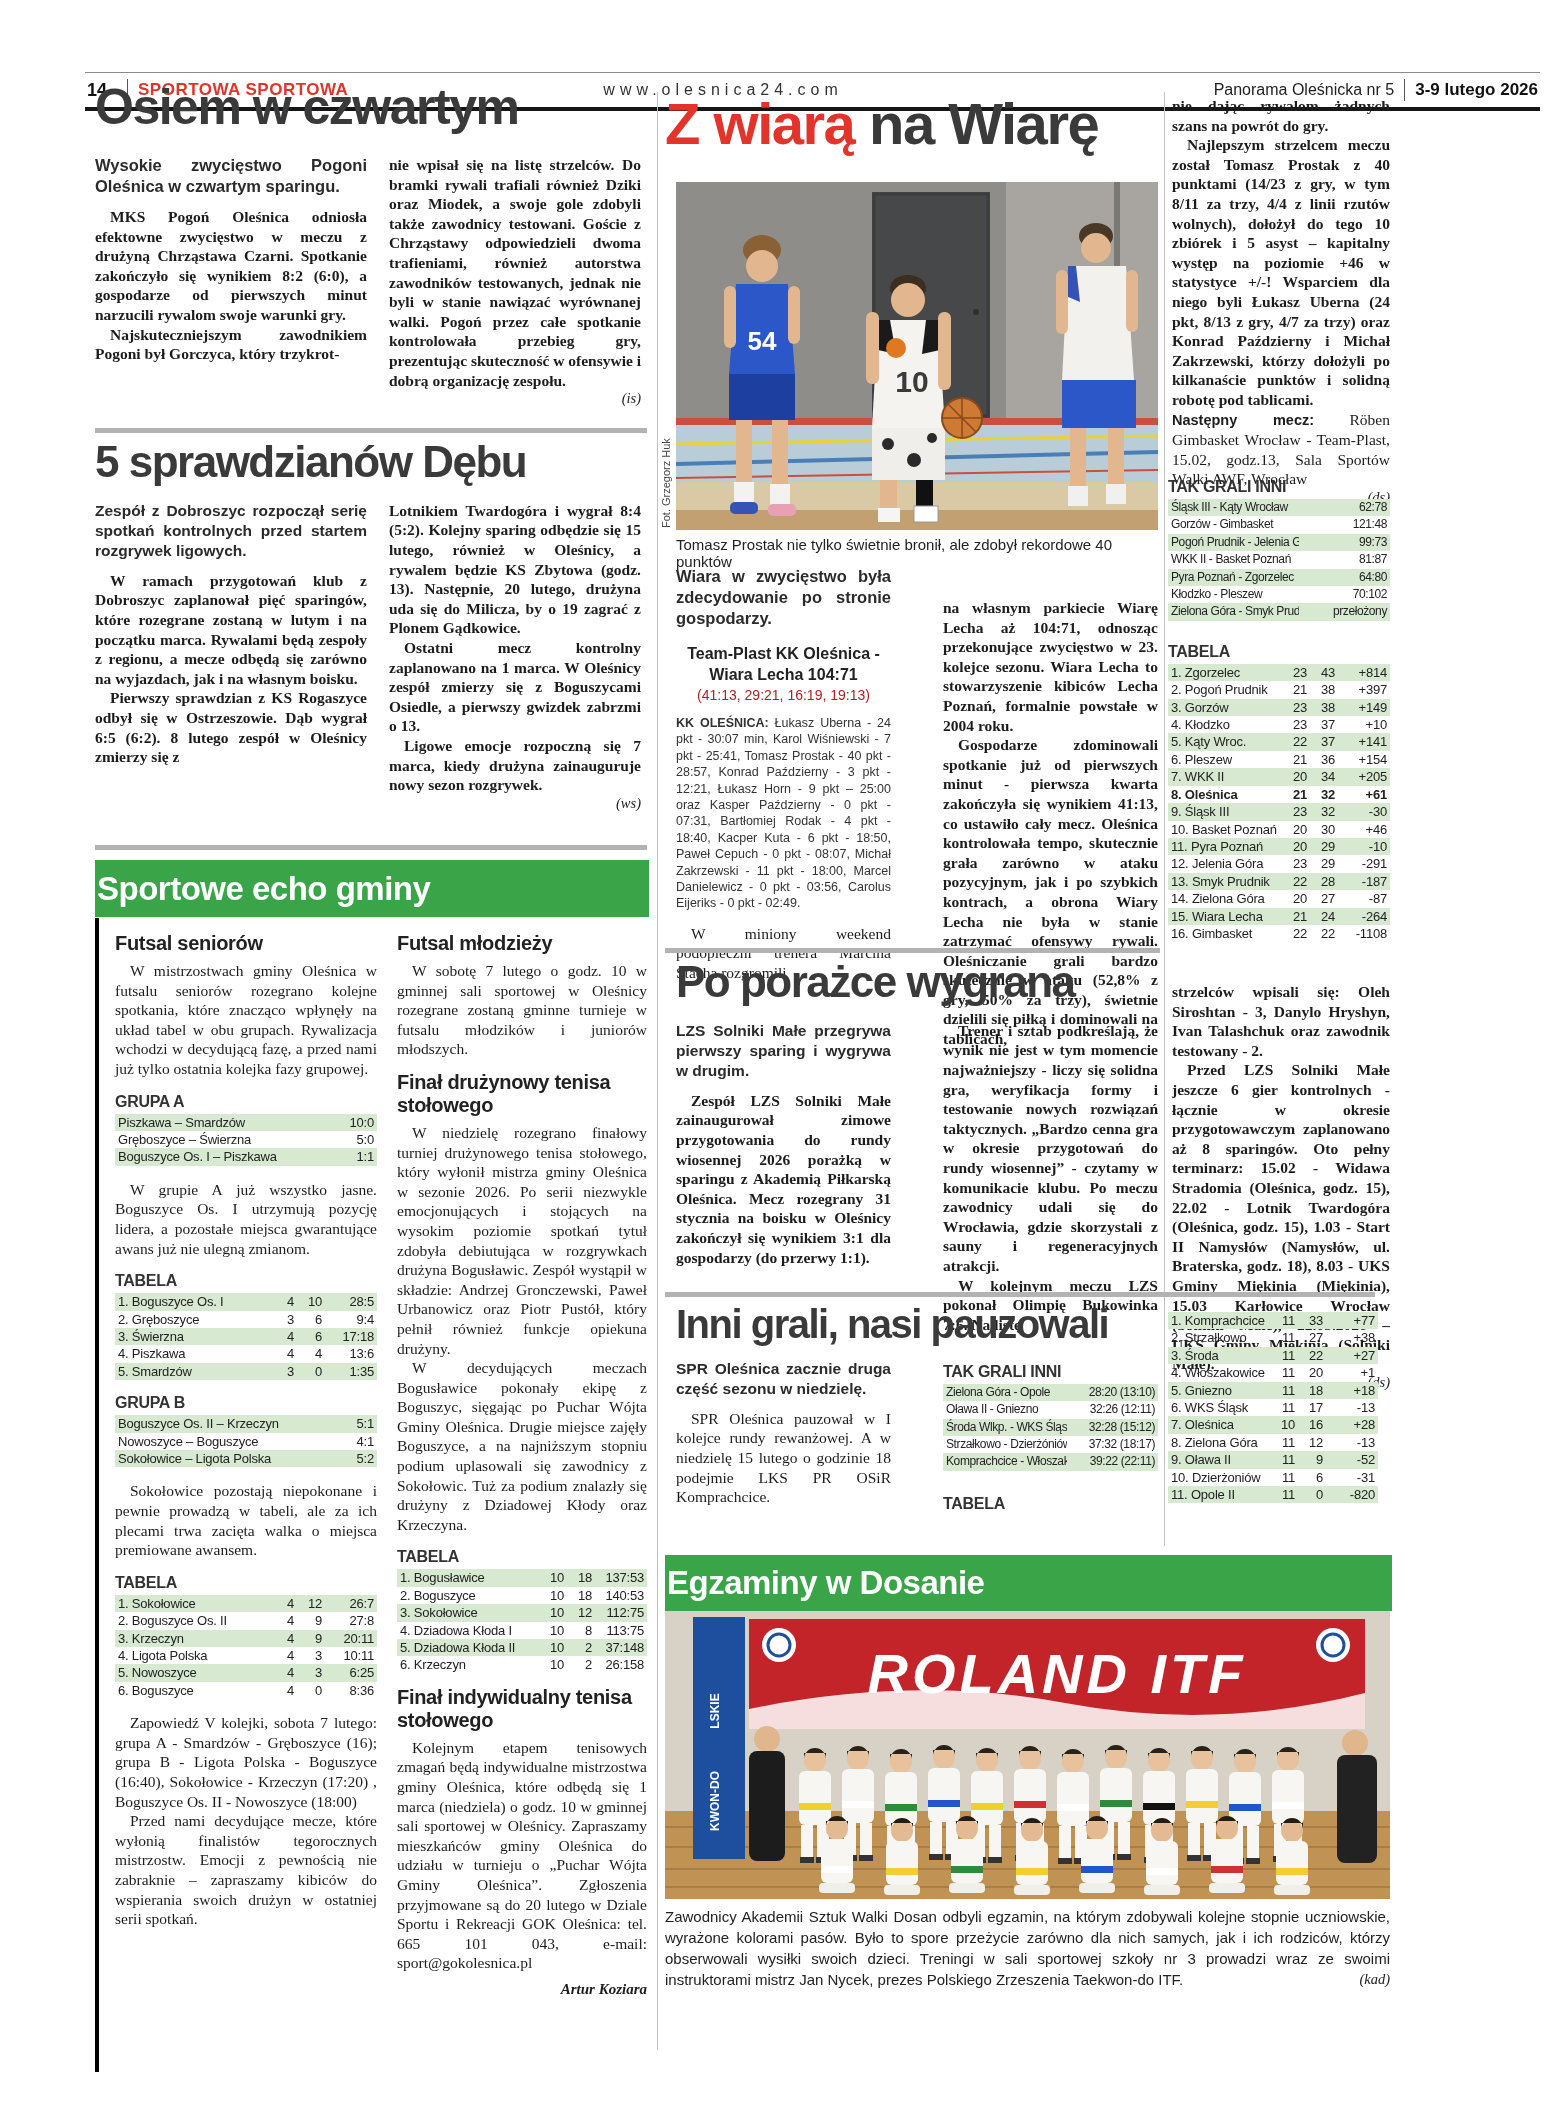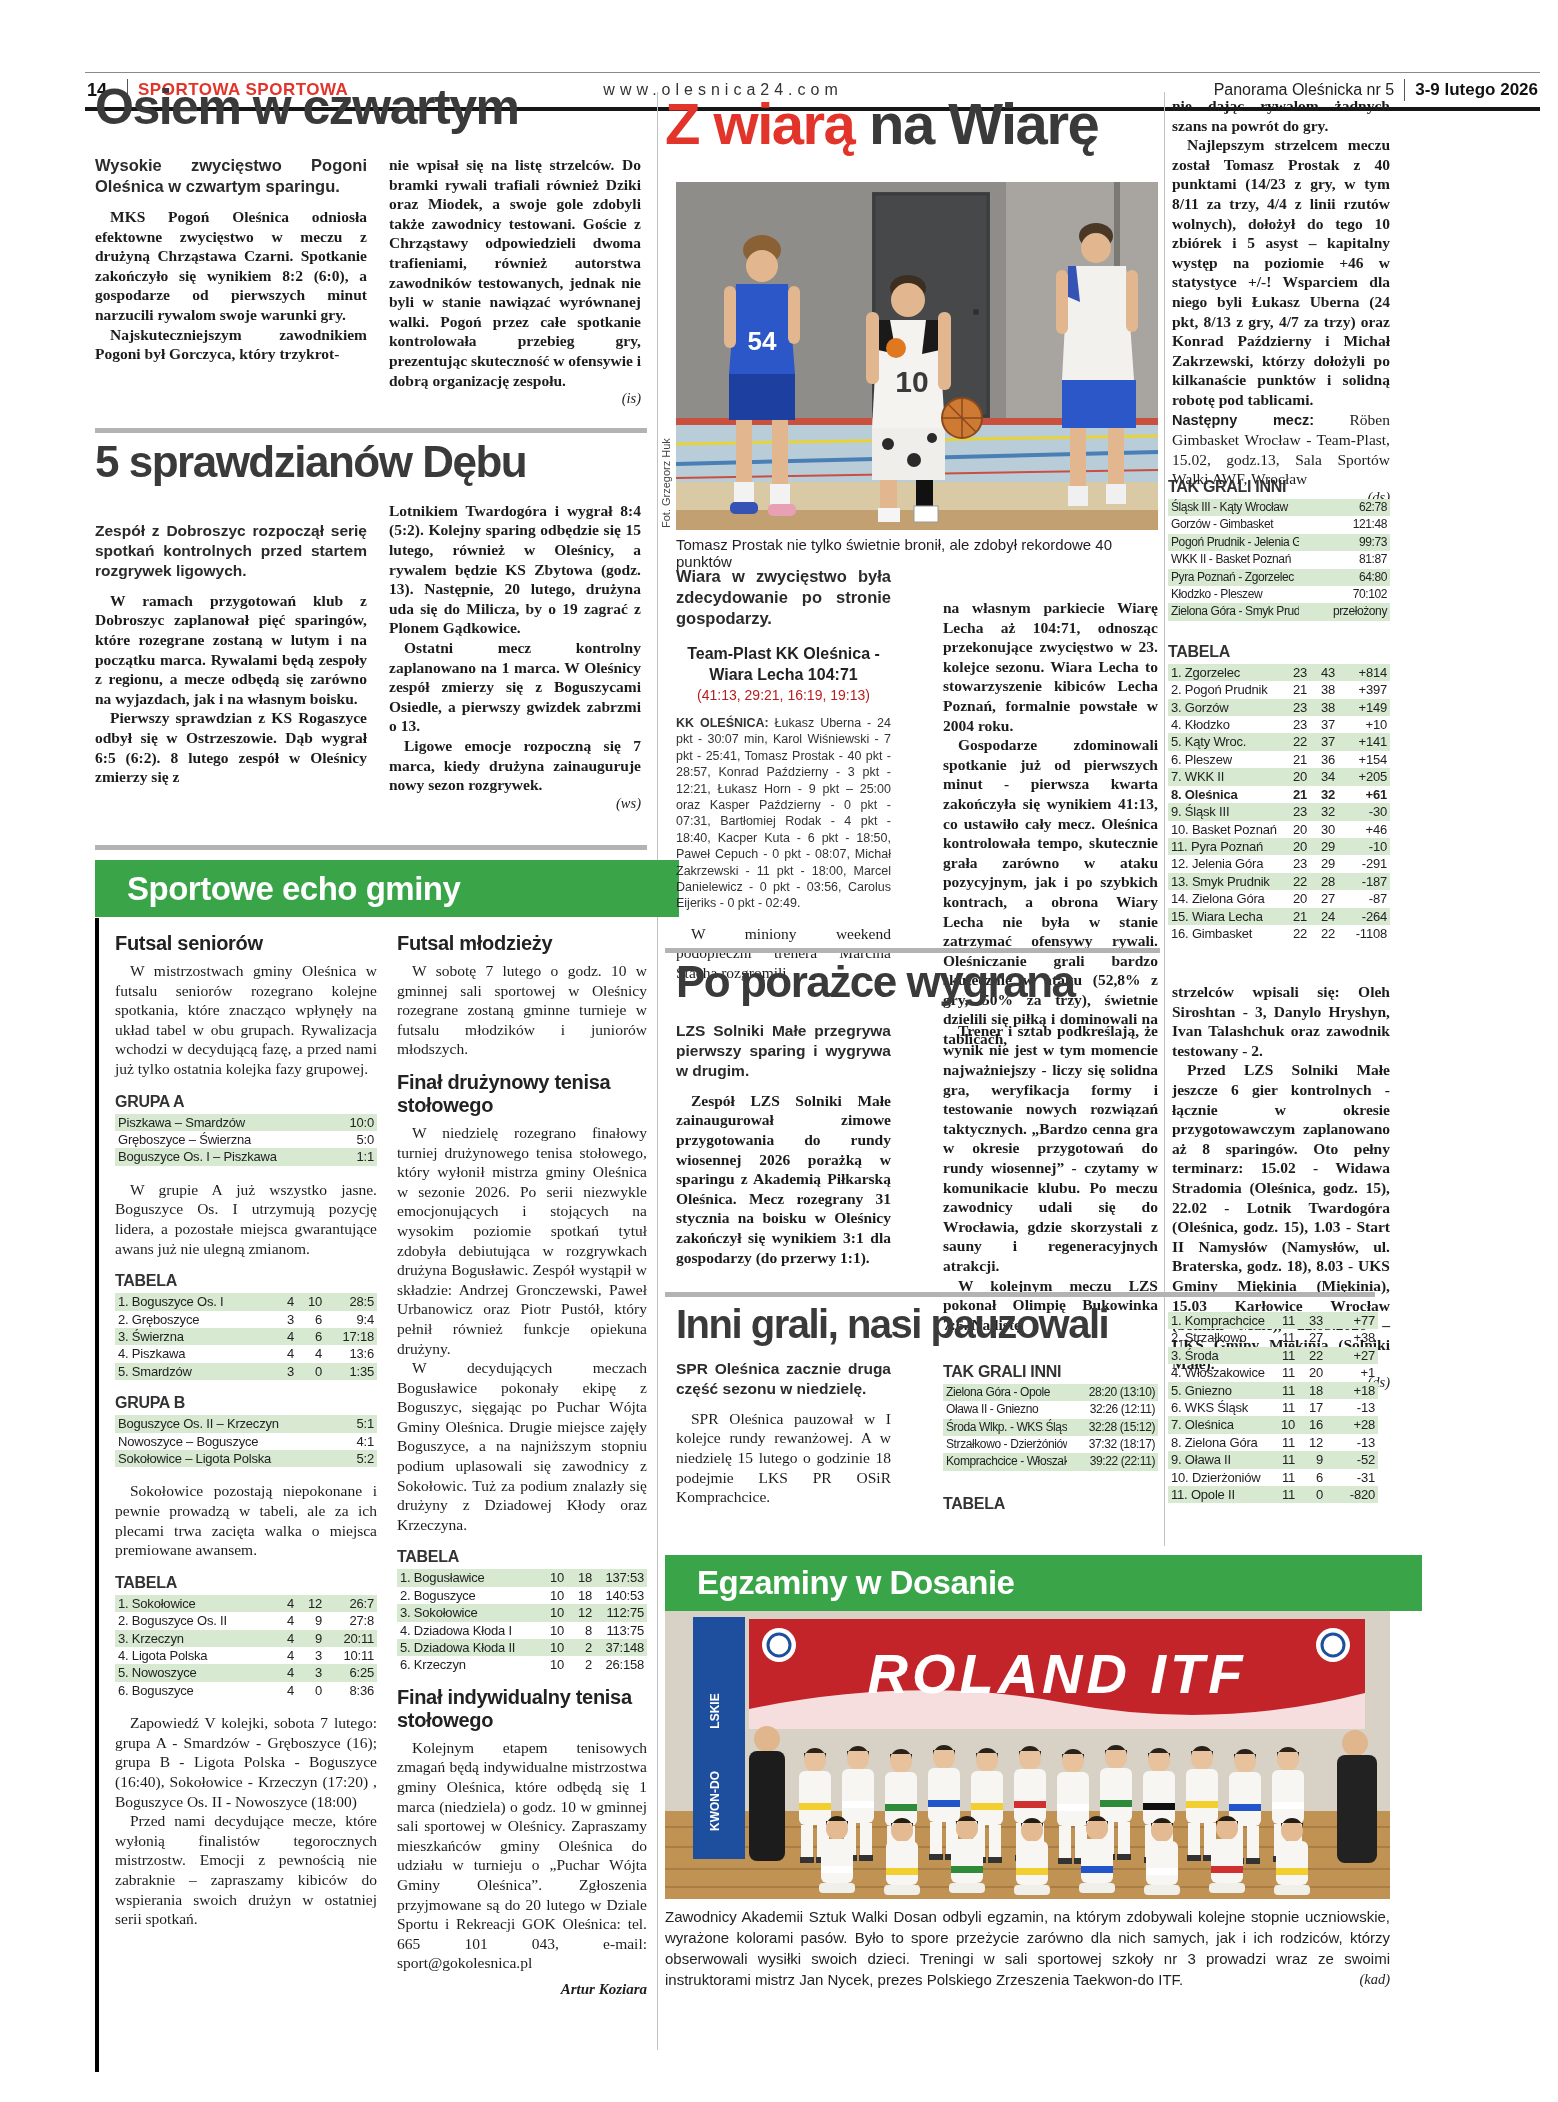--- a/index.html
+++ b/index.html
@@ -29,21 +29,21 @@
   .rows{margin:0;}
   .trow{display:flex;font-family:"Liberation Sans",sans-serif;font-size:13px;line-height:17.4px;color:#222;padding:0 3px;letter-spacing:-.2px;}
   .rows div.trow:nth-of-type(odd){background:#d7e9d1;}
   .trow .n{flex:1;white-space:nowrap;overflow:hidden;}
   .trow .c{width:28px;text-align:right;}
   .trow .s{width:52px;text-align:right;white-space:nowrap;}
   .trow .sw{width:88px;text-align:right;white-space:nowrap;}
   .trow.small{font-size:12px;letter-spacing:-.4px;}
   .boldrow{font-weight:bold;}
   
-  .greenbar{background:#3aa449;color:#fff;font-family:"Liberation Sans",sans-serif;font-weight:bold;font-size:33px;letter-spacing:-.5px;display:flex;align-items:center;padding-left:32px;}
+  .greenbar{background:#3aa449;color:#fff;font-family:"Liberation Sans",sans-serif;font-weight:bold;font-size:33px;letter-spacing:-.5px;display:flex;align-items:center;padding-left:2px;}
   #echo-box{border-left:4px solid #000000;padding:14px 0 0 16px;display:flex;gap:20px;}
   .echo-h{font-family:"Liberation Sans",sans-serif;font-weight:bold;font-size:20px;color:#222;letter-spacing:-.3px;margin:12px 0 6px 0;line-height:23px;}
   .echo-h:first-child{margin-top:0;}
   
   #wiara-credit{writing-mode:vertical-rl;transform:rotate(180deg);font-family:"Liberation Sans",sans-serif;font-size:11px;color:#444;}
   .caption{font-family:"Liberation Sans",sans-serif;font-size:15px;color:#222;}
   .matchbox{font-family:"Liberation Sans",sans-serif;text-align:center;margin:14px 0 10px 0;}
   .matchbox .m1{font-weight:bold;font-size:16px;line-height:21px;color:#222;}
   .matchbox .q{font-size:14px;color:#b91c1c;margin-top:2px;}
   p.stats{font-family:"Liberation Sans",sans-serif;font-size:12.5px;line-height:16.4px;color:#333;text-align:justify;margin:12px 0 0 0;}
@@ -87,21 +87,21 @@
     </div>
   </div>
 </div>
 
 <div class="abs divider" style="left:95px;top:428px;width:552px;"></div>
 
 <div class="abs" style="left:95px;top:440px;width:552px;">
   <div class="headline" style="font-size:44px;">5 sprawdzianów Dębu</div>
   <div class="cols" style="margin-top:16px;gap:22px;">
     <div style="width:272px;">
-      <div class="lead" style="font-size:15.5px;line-height:20px;margin-top:20px;">Zespół z Dobroszyc rozpoczął serię spotkań kontrolnych przed startem rozgrywek ligowych.</div>
+      <div class="lead" style="font-size:15.5px;line-height:20px;">Zespół z Dobroszyc rozpoczął serię spotkań kontrolnych przed startem rozgrywek ligowych.</div>
       <div class="paras">
 
       <p class="body">W ramach przygotowań klub z Dobroszyc zaplanował pięć sparingów, które rozegrane zostaną w lutym i na początku marca. Rywalami będą zespoły z regionu, a mecze odbędą się zarówno na wyjazdach, jak i na własnym boisku.</p>
           <p class="body">Pierwszy sprawdzian z KS Rogaszyce odbył się w Ostrzeszowie. Dąb wygrał 6:5 (6:2). 8 lutego zespół w Oleśnicy zmierzy się z</p>
         </div>
     </div>
     <div style="width:252px;" class="cont">
       <div class="paras">
 
       <p class="body">Lotnikiem Twardogóra i wygrał 8:4 (5:2).  Kolejny sparing odbędzie się 15 lutego, również w Oleśnicy, a rywalem będzie KS Zbytowa (godz. 13). Następnie, 20 lutego, drużyna uda się do Milicza, by o 19 zagrać z Plonem Gądkowice.</p>

